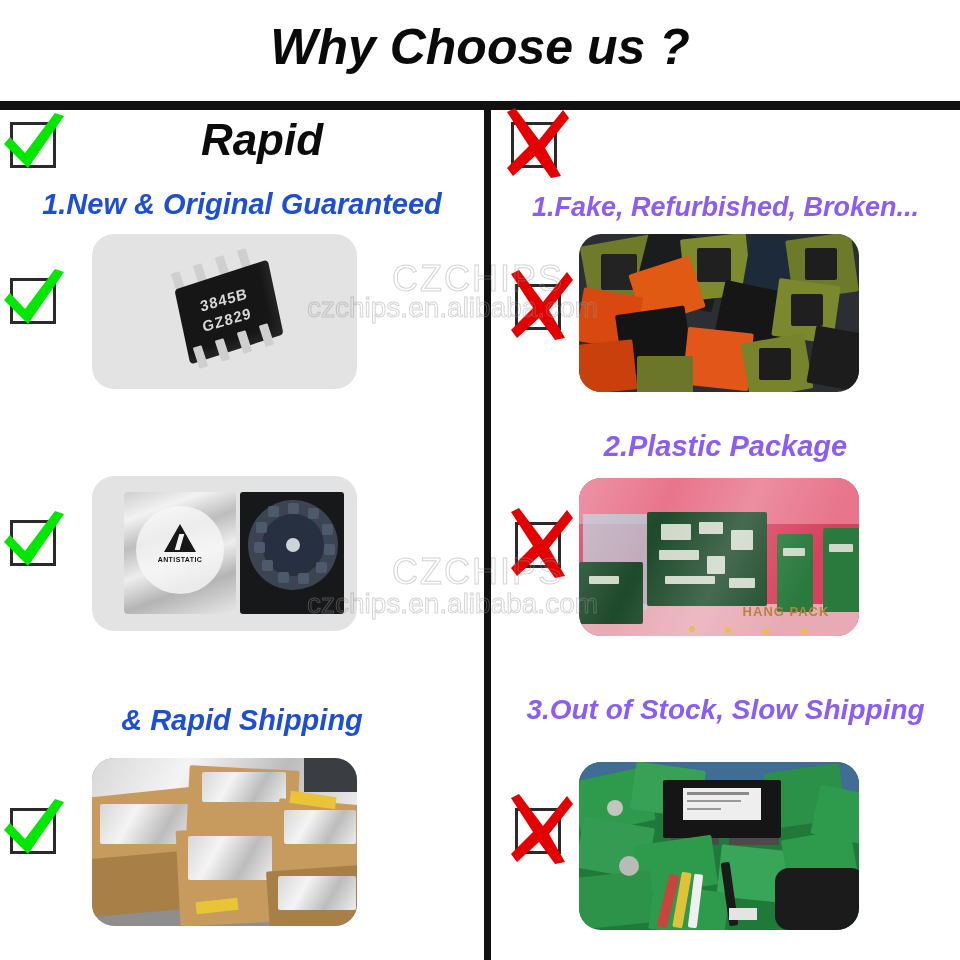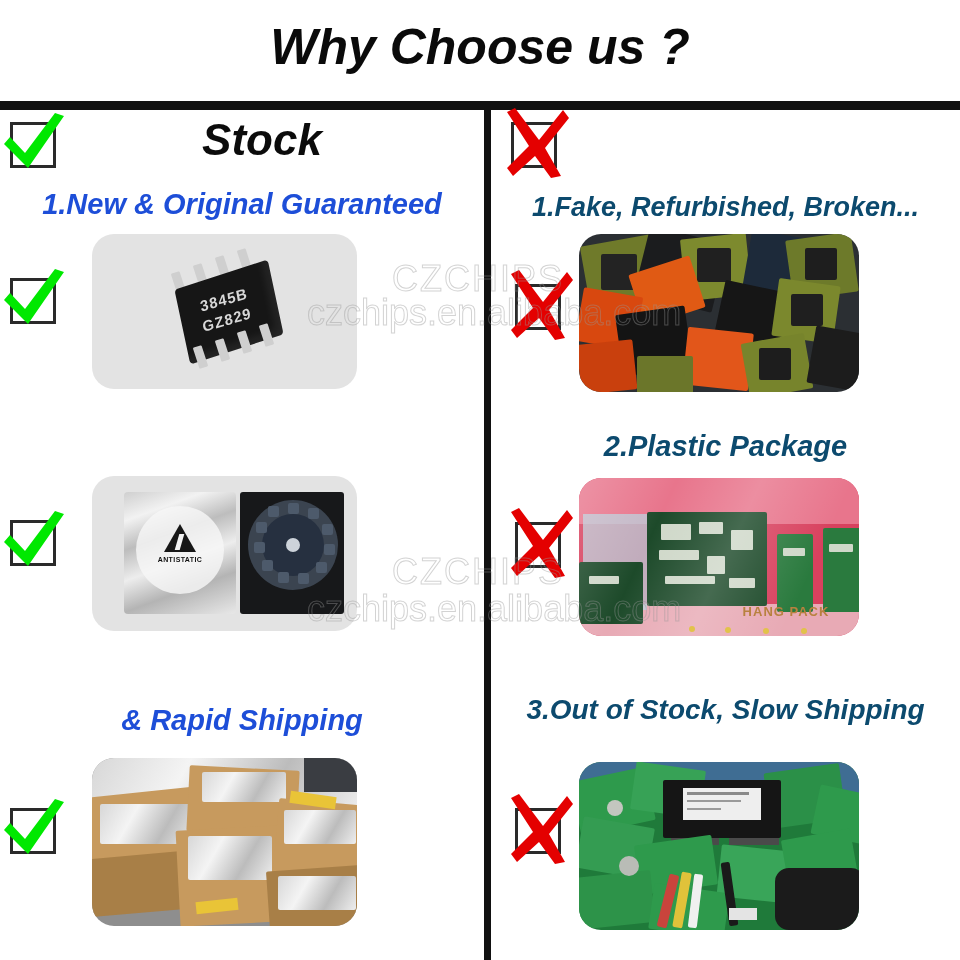--- a/index.html
+++ b/index.html
@@ -46,21 +46,21 @@
   .mark-head-left{left:10px;top:12px;}
   .mark-head-right{left:20px;top:12px;}
 
   
   .feature{position:absolute;width:100%;}
   .f-text{
     position:absolute;width:100%;text-align:center;
     font-weight:bold;font-style:italic;line-height:1.12;
   }
   .col-left .f-text{color:#1d4ed8;}
-  .col-right .f-text{color:#0c4a6e;text-align:center;}
+  .col-right .f-text{color:#8b5cf6;text-align:center;}
 
   .f-photo{
     position:absolute;border-radius:22px;overflow:hidden;
   }
 
   
   .photo{position:absolute;left:0;top:0;width:100%;height:100%;}
 
   
   .panel-grey{background:#e3e3e3;}
@@ -103,41 +103,41 @@
   .wire{position:absolute;border-radius:2px;}
 
   
   .wm{
     position:absolute;color:transparent;white-space:nowrap;
     font-family:"Liberation Sans",sans-serif;
     -webkit-text-stroke:1px rgba(150,150,150,.42);
     pointer-events:none;
   }
   .wm-1{font-size:36px;letter-spacing:2px;}
-  .wm-2{font-size:36px;letter-spacing:0px;}
+  .wm-2{font-size:28px;letter-spacing:0px;}
 </style>
 </head>
 <body>
 
 <div class="page">
 
   <div class="title">Why Choose us ?</div>
 
   <div class="hrule"></div>
   <div class="vrule"></div>
 
   <div class="col col-left">
 
     <div class="mark mark-head-left">
       <div class="box"></div>
       <svg viewBox="0 0 74 74">
         <path d="M6 38 L12 31 L27 47 L57 7 L66 10 L30 62 Z" fill="#00e800"></path>
       </svg>
     </div>
-    <div class="col-head">Stock</div>
+    <div class="col-head">Rapid</div>
 
     <div class="feature" style="top:78px;height:250px;">
       <div class="f-text" style="top:0;font-size:29px;">1.New &amp; Original Guaranteed</div>
 
       <div class="mark" style="left:10px;top:90px;">
         <div class="box"></div>
         <svg viewBox="0 0 74 74">
           <path d="M6 38 L12 31 L27 47 L57 7 L66 10 L30 62 Z" fill="#00e800"></path>
         </svg>
       </div>

